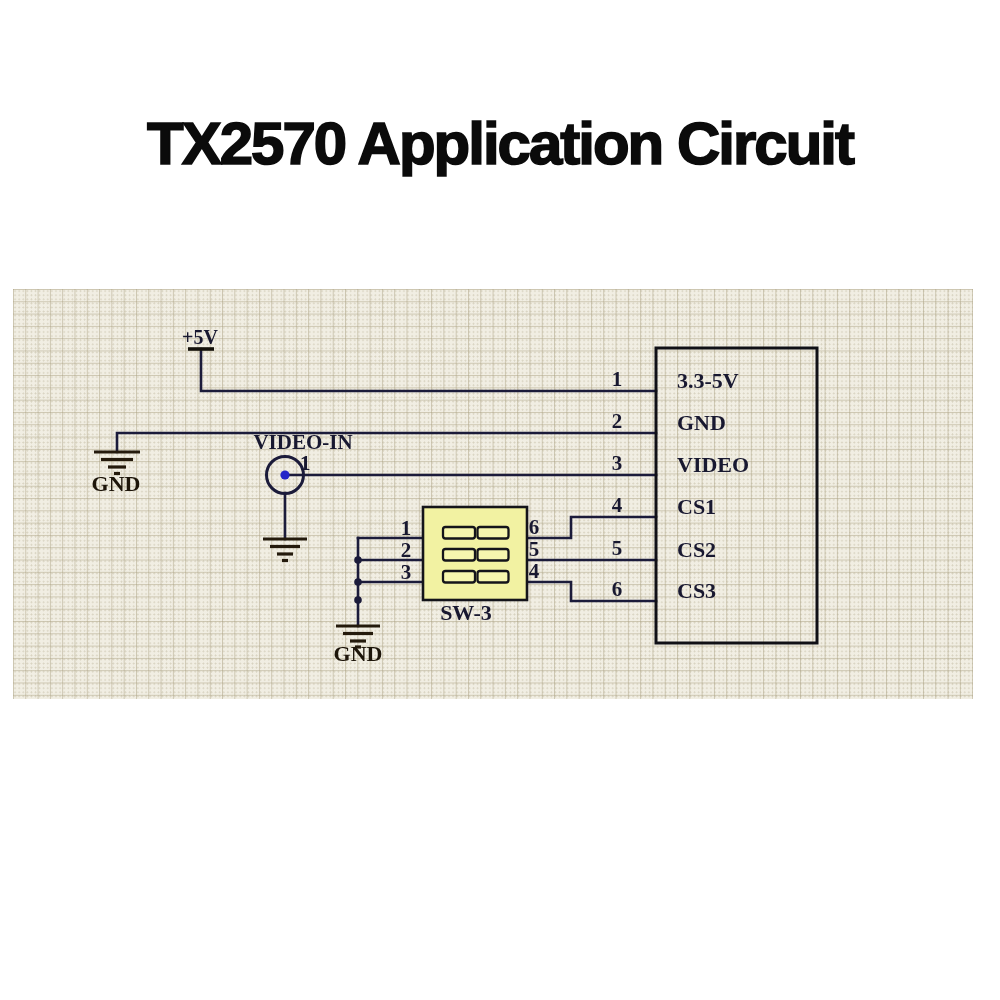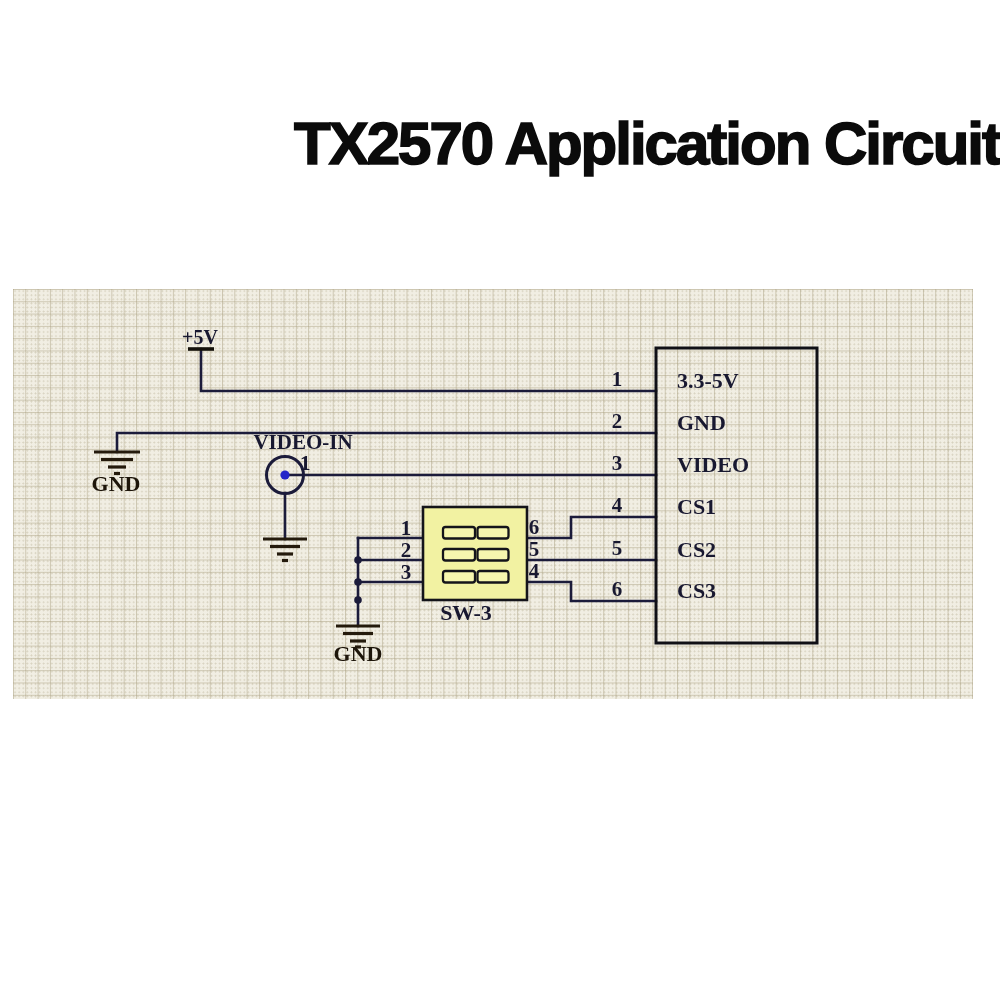--- a/index.html
+++ b/index.html
@@ -1,20 +1,20 @@
 <!DOCTYPE html>
 <html><head>
 <meta charset="utf-8">
 <style>
   html,body{margin:0;padding:0;background:#ffffff;}
   body{width:1000px;height:1000px;position:relative;overflow:hidden;
        font-family:"Liberation Sans",sans-serif;}
 
   .title{
-    position:absolute;left:0;top:110px;width:1000px;text-align:right;
+    position:absolute;left:0;top:110px;width:1000px;text-align:center;
     font-family:"Liberation Sans",sans-serif;
     font-size:60px;font-weight:700;letter-spacing:-2px;color:#0b0b0b;
     -webkit-text-stroke:1.6px #0b0b0b;
     line-height:68px;white-space:nowrap;
   }
 
   .grid-area{
     position:absolute;left:13px;top:289px;width:960px;height:410px;
     background-color:#f1eee3;
     background-image:

